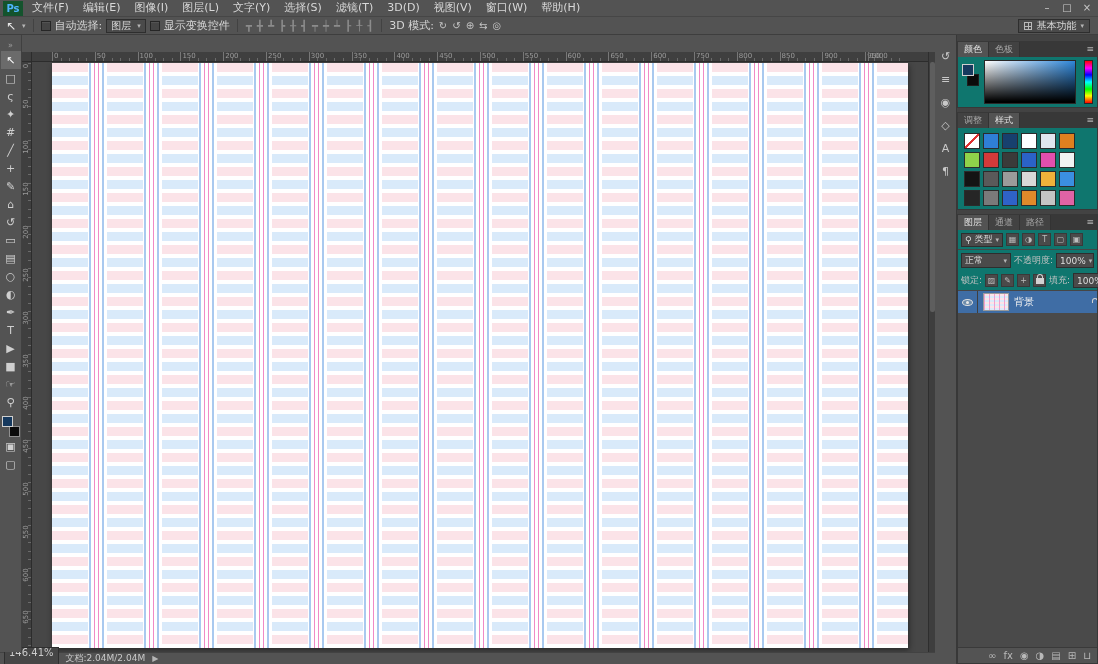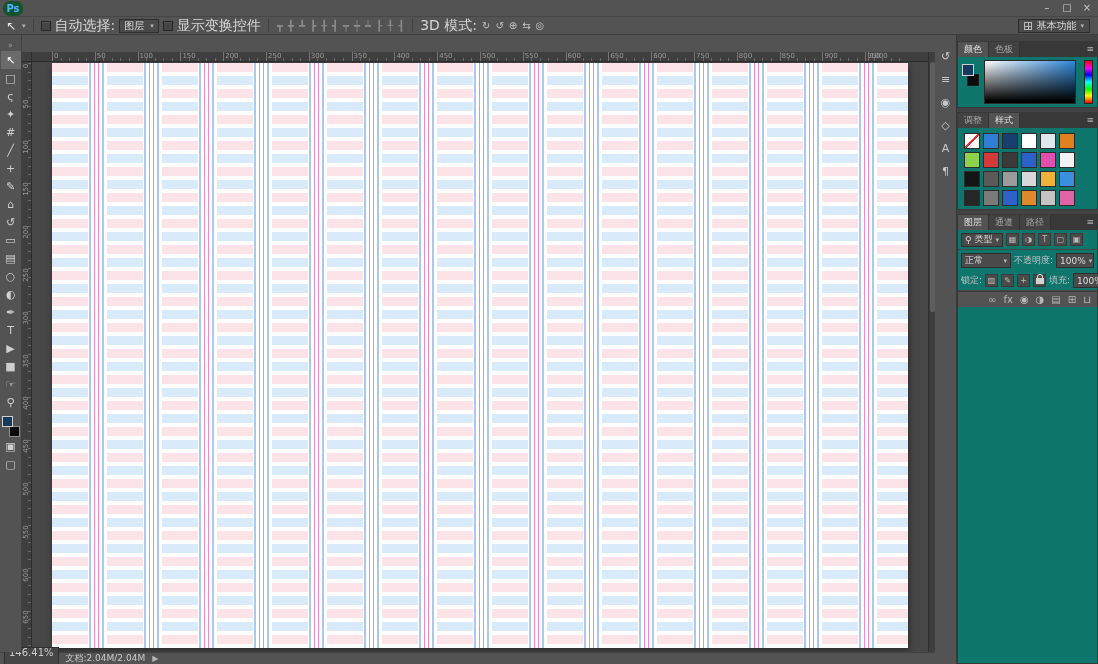--- a/index.html
+++ b/index.html
@@ -1,32 +1,32 @@
 <!DOCTYPE html>
 <html><head>
 <meta charset="utf-8">
 <style>
 *{margin:0;padding:0;box-sizing:border-box;}
 html,body{width:1098px;height:664px;overflow:hidden;background:#333;}
 .app{position:relative;width:1098px;height:664px;background:#535353;font-family:"DejaVu Sans",sans-serif;font-size:11px;color:#d6d6d6;overflow:hidden;}
 
 
 .menubar{position:absolute;left:0;top:0;width:100%;height:17px;background:#535353;border-bottom:1px solid #464646;display:flex;align-items:center;z-index:20;}
-.pslogo{width:20px;height:15px;margin:1px 2px 1px 3px;background:#14532d;color:#4fb4ff;font-weight:bold;font-size:10px;display:flex;align-items:center;justify-content:center;border-radius:7px;}
+.pslogo{width:20px;height:15px;margin:1px 2px 1px 3px;background:#14532d;color:#4fb4ff;font-weight:bold;font-size:10px;display:flex;align-items:center;justify-content:center;}
 .menu-item{padding:0 7px;line-height:16px;font-size:11px;color:#d8d8d8;cursor:default;white-space:nowrap;}
 .winbtns{position:absolute;right:3px;top:1px;display:flex;gap:4px;}
 .winbtn{width:16px;height:14px;text-align:center;line-height:13px;color:#c9c9c9;font-size:10px;}
 
 
 .optionsbar{position:absolute;left:0;top:17px;width:100%;height:18px;background:#535353;border-bottom:1px solid #3e3e3e;display:flex;align-items:center;gap:4px;padding-left:4px;z-index:19;}
 .sep{width:1px;height:13px;background:#656565;border-right:1px solid #424242;margin:0 3px;flex:none;}
 .cb{width:10px;height:10px;background:#454545;border:1px solid #262626;box-shadow:inset 0 1px 0 rgba(255,255,255,.08);flex:none;}
 .dd{display:flex;align-items:center;gap:6px;background:#4a4a4a;border:1px solid #2e2e2e;padding:0 4px;height:14px;font-size:10px;color:#ddd;white-space:nowrap;}
 .arr{font-size:7px;color:#b5b5b5;}
-.optlabel{font-size:14px;white-space:nowrap;}
+.optlabel{font-size:11px;white-space:nowrap;}
 .toolglyph{font-size:12px;color:#e8e8e8;margin:0 2px;}
 .dim{color:#8c8c8c;font-size:10px;padding:0 1px;}
 .icn{color:#c4c4c4;font-size:10px;padding:0 1px;}
 .iconrow{display:flex;align-items:center;gap:3px;}
 .wsswitch{position:absolute;right:8px;top:19px;height:14px;display:flex;align-items:center;gap:4px;background:#4a4a4a;border:1px solid #2e2e2e;padding:0 5px;font-size:10px;z-index:21;}
 .wsgrid{width:8px;height:8px;border:1px solid #b9b9b9;background-image:linear-gradient(#b9b9b9,#b9b9b9),linear-gradient(#b9b9b9,#b9b9b9);background-size:1px 100%,100% 1px;background-position:center center;background-repeat:no-repeat;}
 
 
 .tabbar{position:absolute;left:22px;top:35px;width:906px;height:17px;background:#3c3c3c;border-bottom:1px solid #2b2b2b;display:flex;align-items:stretch;padding-left:5px;}
 .doctab{background:#4e4e4e;border:1px solid #2b2b2b;border-bottom:none;display:flex;align-items:center;padding:0 7px;font-size:10px;color:#dcdcdc;gap:9px;white-space:nowrap;}
@@ -106,20 +106,33 @@
 .statustext{color:#c9c9c9;font-size:9px;}
 .statarrow{color:#b5b5b5;font-size:8px;}
 </style>
 </head>
 <body>
 
 <div class="app">
 
   <div class="menubar">
     <div class="pslogo">Ps</div>
+    <div id="menus" style="display:flex;">
+        <span class="menu-item">文件(F)</span>
+        <span class="menu-item">编辑(E)</span>
+        <span class="menu-item">图像(I)</span>
+        <span class="menu-item">图层(L)</span>
+        <span class="menu-item">文字(Y)</span>
+        <span class="menu-item">选择(S)</span>
+        <span class="menu-item">滤镜(T)</span>
+        <span class="menu-item">3D(D)</span>
+        <span class="menu-item">视图(V)</span>
+        <span class="menu-item">窗口(W)</span>
+        <span class="menu-item">帮助(H)</span>
+      </div>
     <div class="winbtns">
       <span class="winbtn">–</span>
       <span class="winbtn">□</span>
       <span class="winbtn">×</span>
     </div>
   </div>
 
   <div class="optionsbar">
     <span class="toolglyph">↖</span>
     <span class="arr">▾</span>
@@ -347,20 +360,30 @@
               <span class="fltico">
                 <span class="lockico"></span>
               </span>
             </span>
           <span class="plabel">填充:</span>
           <span class="ddsm" style="width:36px;">
             <span>100%</span>
 
           </span>
         </div>
+        <div class="layerlist" id="layerlist">
+            <div class="layerrow" style="background: rgb(63, 109, 165);">
+              <span class="eyebox">
+                <span class="eye"></span>
+              </span>
+              <span class="lthumb" style="background-image: repeating-linear-gradient(90deg, rgba(240, 138, 198, 0.75) 0px, rgba(240, 138, 198, 0.75) 1px, transparent 1px, transparent 5px), repeating-linear-gradient(rgba(251, 227, 232, 0.95) 0px, rgba(251, 227, 232, 0.95) 2px, rgba(217, 234, 250, 0.95) 2px, rgba(217, 234, 250, 0.95) 4px);"></span>
+              <span class="lname">背景</span>
+              <span class="locksm"><span class="lockico"></span></span>
+            </div>
+          </div>
         <div class="lbottom" id="layerbottom">
             <span class="libtn">∞</span>
             <span class="libtn">fx</span>
             <span class="libtn">◉</span>
             <span class="libtn">◑</span>
             <span class="libtn">▤</span>
             <span class="libtn">⊞</span>
             <span class="libtn">⊔</span>
           </div>
       </div>

